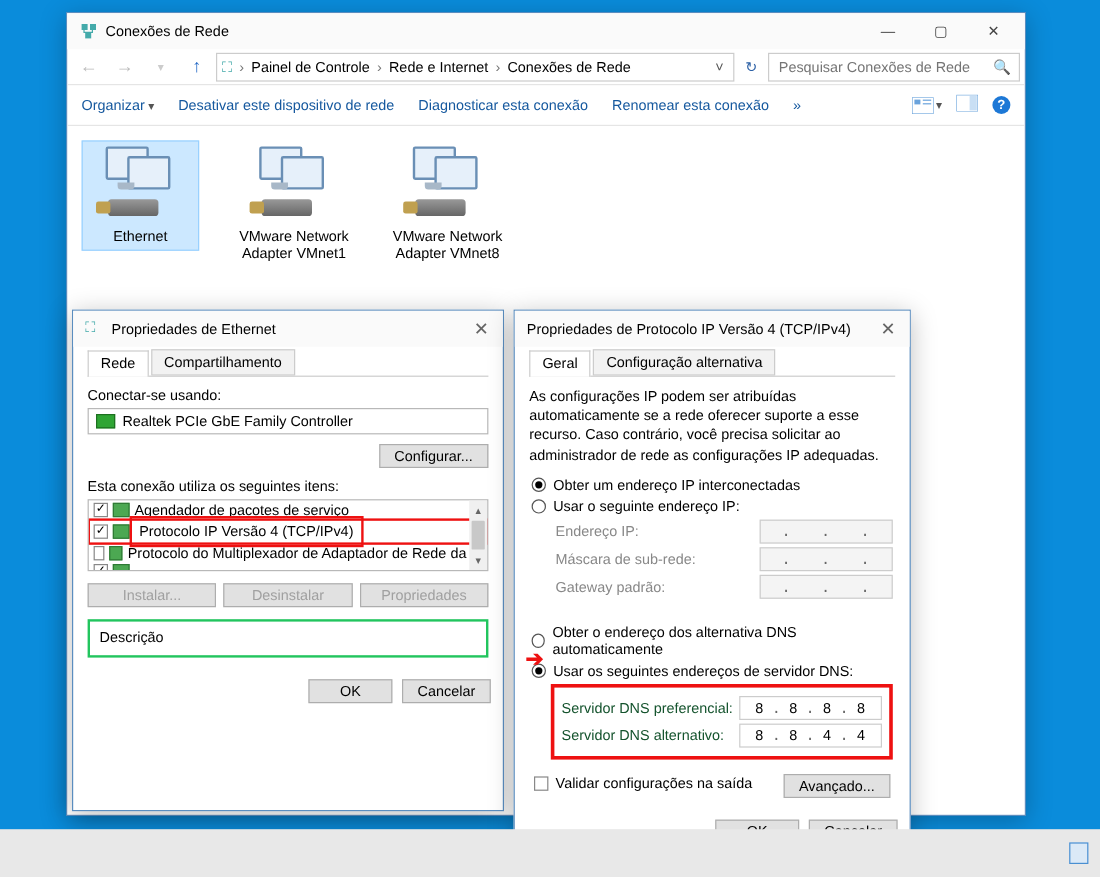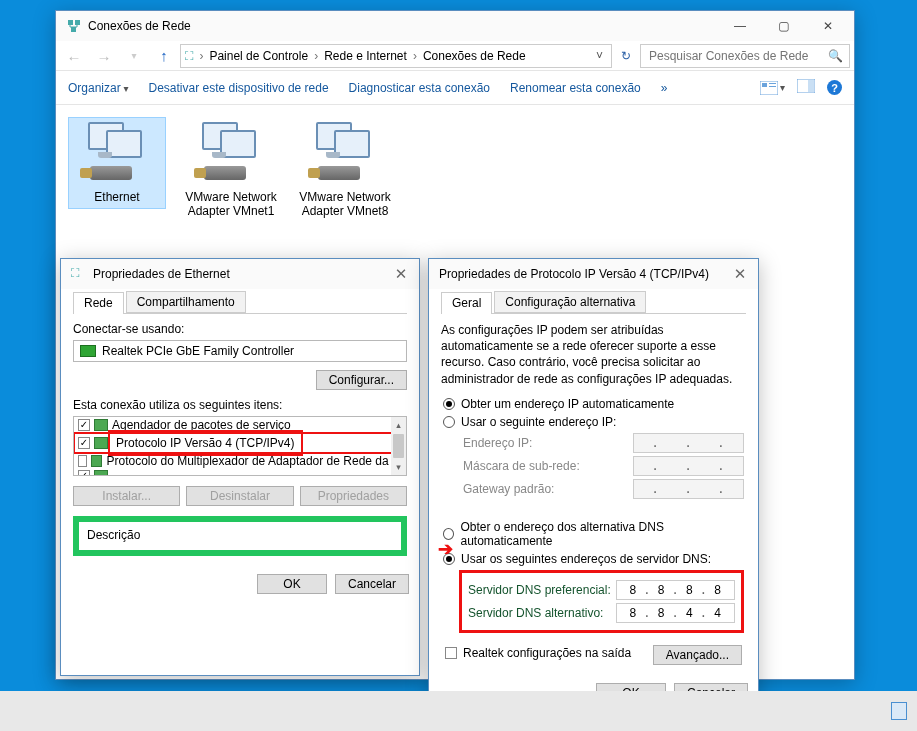--- a/index.html
+++ b/index.html
@@ -31,21 +31,21 @@
   .searchwrap input { border: none; flex: 1; outline: none; color: #737373; font-style: normal; }
   .searchwrap .mag { color: #666; }
 
   .cmdbar { display: flex; align-items: center; gap: 20px; height: 34px; padding: 0 12px; border-bottom: 1px solid #e5e5e5; }
   .cmdbar .link { color: #15589e; }
   .cmdbar .link.dd::after { content: " ▾"; font-size: 10px; color: #555; }
   .cmdbar .right { margin-left: auto; display: flex; align-items: center; gap: 12px; }
   .viewbtn { display:inline-flex; align-items:center; gap:2px; }
   .help-icon { width: 15px; height: 15px; border-radius: 50%; background: #1d78d6; color: #fff; display: flex; align-items: center; justify-content: center; font-size: 11px; font-weight: bold; }
 
-  .content { padding: 12px; display: flex; gap: 16px; align-items: flex-start; }
+  .content { padding: 12px; display: flex; gap: 30px; align-items: flex-start; }
   .adapter { width: 98px; text-align: center; border: 1px solid transparent; padding: 4px 2px; }
   .adapter.selected { background: #cce8ff; border: 1px solid #99d1ff; }
   .adapter .ico { width: 70px; height: 64px; margin: 0 auto 4px; position: relative; }
   .monitor { position: absolute; top: 0; left: 6px; width: 36px; height: 28px; border: 2px solid #6a8fb5; background: #e6f0fa; border-radius: 2px; }
   .monitor2 { left: 24px; top: 8px; }
   .stand { position: absolute; left: 16px; top: 30px; width: 14px; height: 6px; background: #a8b8c8; border-radius: 0 0 3px 3px; }
   .plug { position: absolute; left: 8px; bottom: 6px; width: 42px; height: 14px; background: linear-gradient(#999,#666); border-radius: 3px; }
   .plug::before { content:""; position:absolute; left:-10px; top:2px; width:12px; height:10px; background:#c0a050; border-radius:2px; }
   .adapter .lbl { font-size: 12px; line-height: 14px; }
 
@@ -60,21 +60,21 @@
   .btn.off { color: #a0a0a0; }
   .listbox { border: 1px solid #b8b8b8; height: 60px; overflow: hidden; background: #fff; position: relative; }
   .listbox .sb { position: absolute; right: 0; top: 0; bottom: 0; width: 15px; background: #f0f0f0; display: flex; flex-direction: column; justify-content: space-between; }
   .sb-arrow { height: 16px; display:flex; align-items:center; justify-content:center; font-size:9px; color:#666; }
   .sb-thumb { flex:1; margin:1px 2px; background:#c8c8c8; border-radius:1px; }
   .li { display: flex; align-items: center; padding: 1px 4px; gap: 4px; font-size: 12px; white-space: nowrap; }
   .cb { width: 12px; height: 12px; border: 1px solid #888; display: inline-flex; align-items:center; justify-content:center; font-size:10px; background:#fff; line-height:10px; }
   .cb.on::after { content: "✓"; color: #000; }
   .proto-icon { width: 14px; height: 12px; display: inline-block; background: #4ca852; border:1px solid #2f7a35; }
   .li.hl { outline: 2px solid #e11; outline-offset: -1px; }
-  .descbox { border: 6px solid #22c55e; padding: 6px 8px; margin-top: 4px; }
+  .descbox { border: 2px solid #22c55e; padding: 6px 8px; margin-top: 4px; }
   .descbox .hdr { margin-bottom: 2px; }
   .dlg-footer { display: flex; justify-content: flex-end; gap: 8px; padding: 8px 10px; }
 
   .grp { border: 1px solid #d5d5d5; border-radius: 2px; padding: 10px 12px 12px; margin-bottom: 10px; position: relative; }
   .radio { display: flex; align-items: center; gap: 6px; margin-bottom: 4px; }
   .rdot { width: 12px; height: 12px; border: 1px solid #555; border-radius: 50%; display: inline-flex; align-items:center; justify-content:center; }
   .rdot.on::after { content:""; width:6px; height:6px; background:#000; border-radius:50%; }
   .ipfield { display: flex; align-items: center; margin: 3px 0 3px 20px; }
   .ipfield .flab { width: 170px; color: #888; }
   .ipfield .flab.on { color: #14532d; }
@@ -256,21 +256,21 @@
   <div class="dlg-body">
     <div class="tabstrip">
       <div class="tab">Geral</div>
       <div class="tab inactive">Configuração alternativa</div>
     </div>
     <div class="ipv4-exp">As configurações IP podem ser atribuídas automaticamente se a rede oferecer suporte a esse recurso. Caso contrário, você precisa solicitar ao administrador de rede as configurações IP adequadas.</div>
 
     <div class="grp" style="border:none;padding:0 2px 2px;">
       <div class="radio">
           <span class="rdot on"></span>
-          <span>Obter um endereço IP automaticamente</span>
+          <span>Obter um endereço IP interconectadas</span>
         </div>
       <div class="radio">
           <span class="rdot"></span>
           <span>Usar o seguinte endereço IP:</span>
         </div>
       <div class="ipfield">
           <span class="flab">Endereço IP:</span>
           <span class="ipbox off">.&nbsp;&nbsp;&nbsp;.&nbsp;&nbsp;&nbsp;.</span>
         </div>
       <div class="ipfield">
@@ -301,21 +301,21 @@
         <div class="ipfield" style="margin-left:0">
             <span class="flab on">Servidor DNS alternativo:</span>
           <span class="ipbox"><span class="oct">8</span>.<span class="oct">8</span>.<span class="oct">4</span>.<span class="oct">4</span></span>
         </div>
       </div>
     </div>
 
     <div class="chk-row">
       <span class="radio">
           <span class="cb"></span>
-          <span>Realtek configurações na saída</span>
+          <span>Validar configurações na saída</span>
         </span>
       <span class="btn">Avançado...</span>
     </div>
   </div>
   <div class="dlg-footer">
     <span class="btn">OK</span>
     <span class="btn">Cancelar</span>
   </div>
 </div>
 

